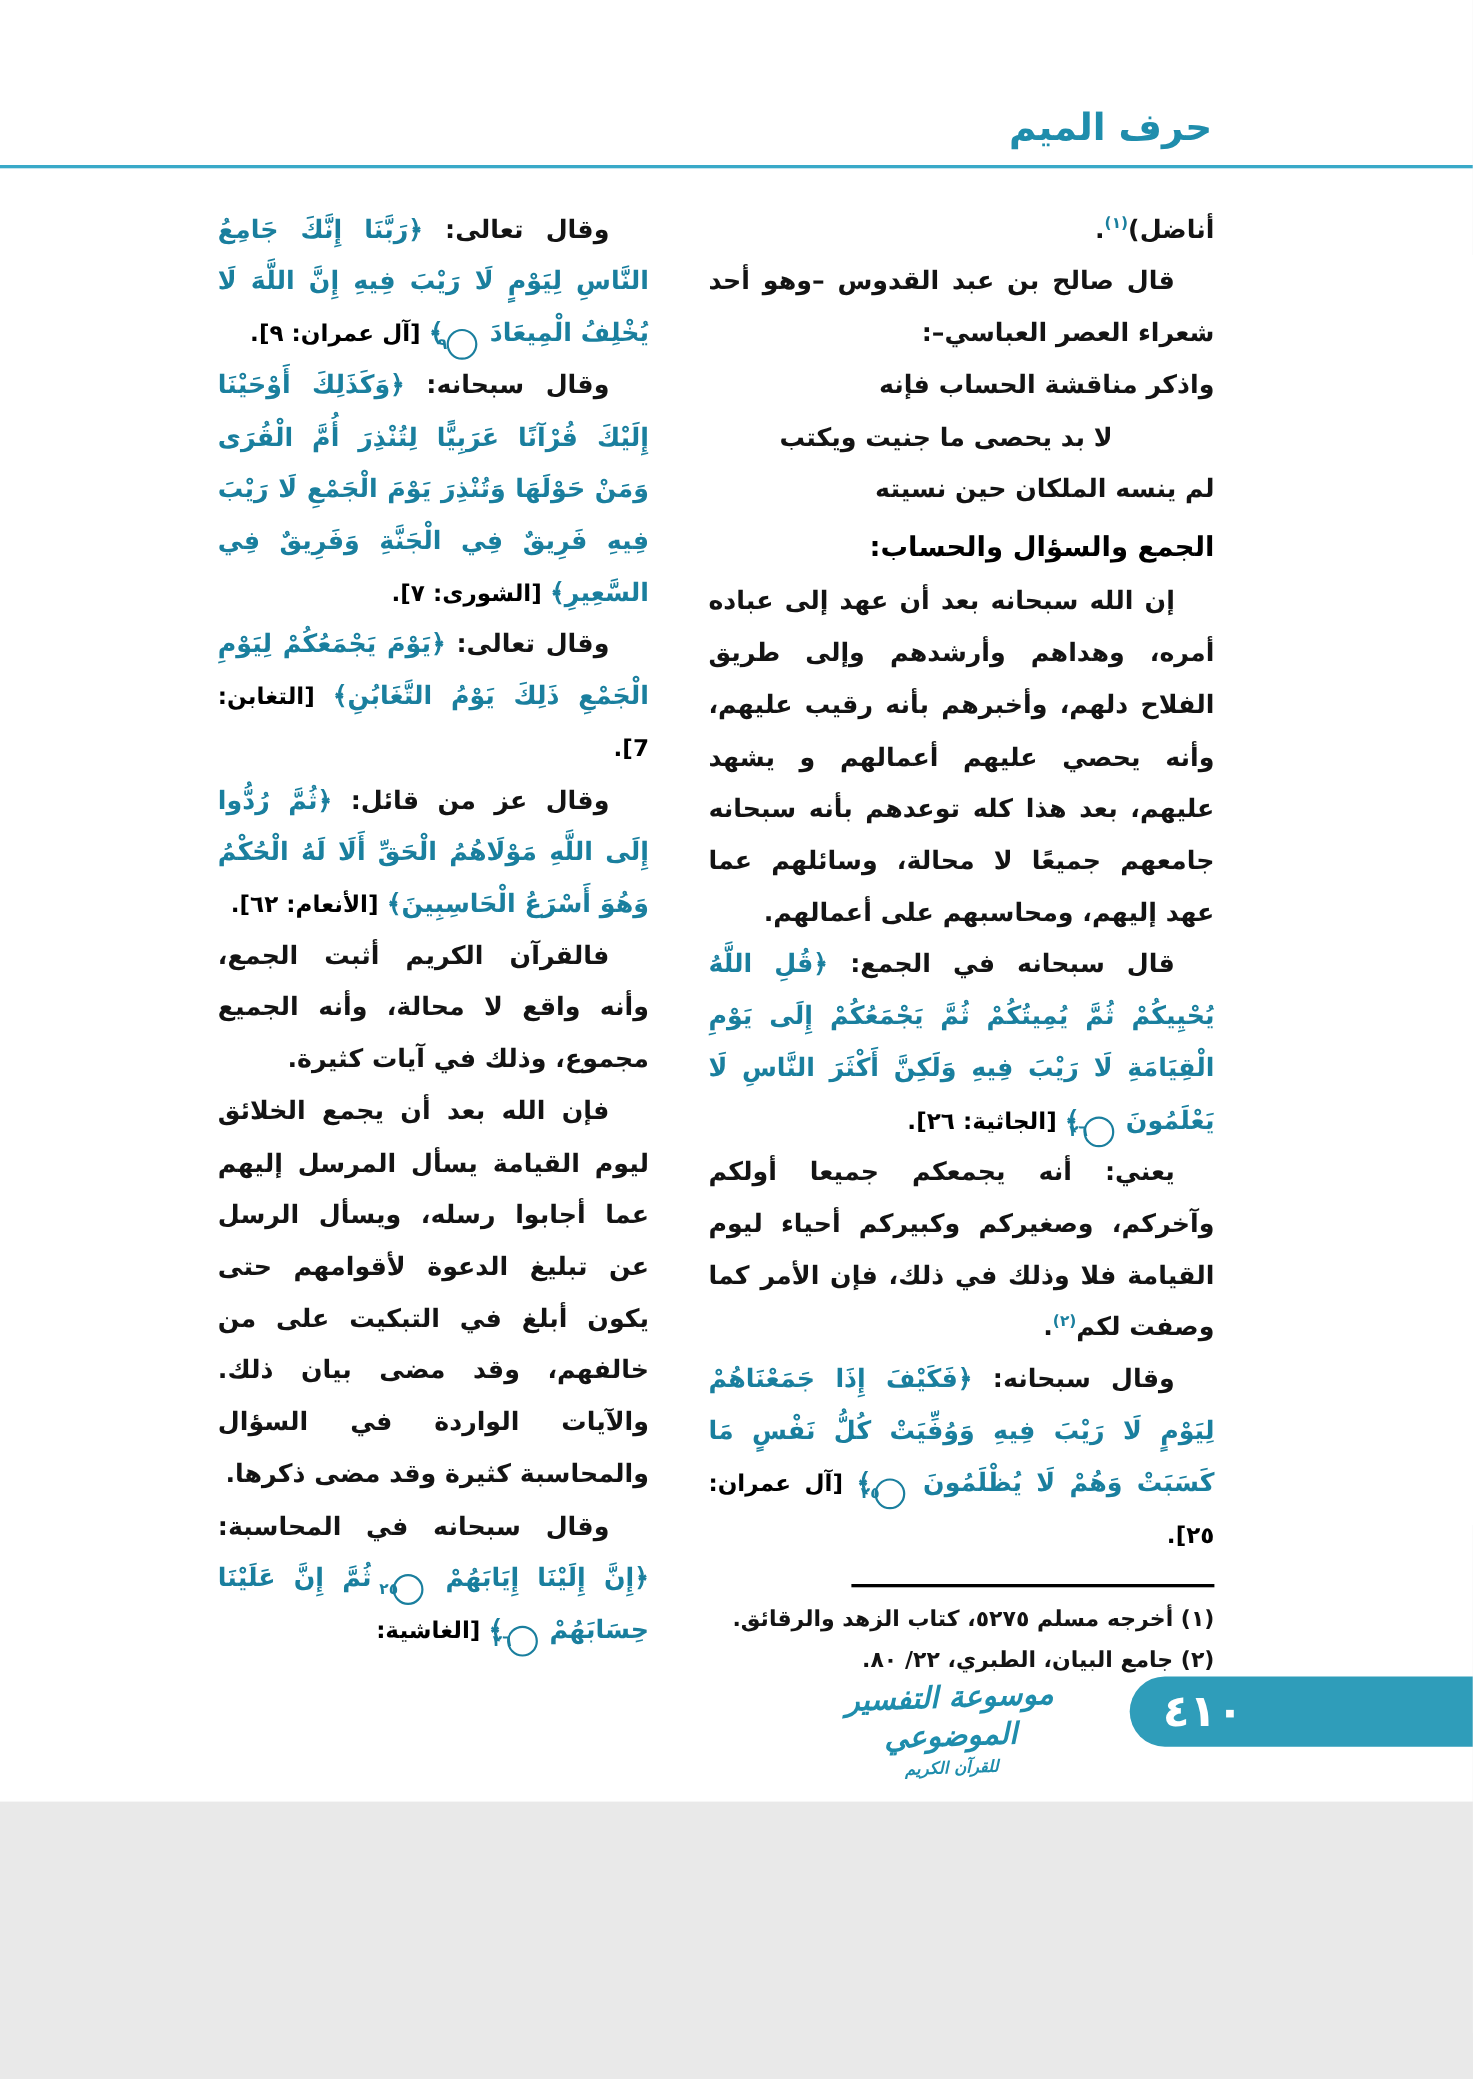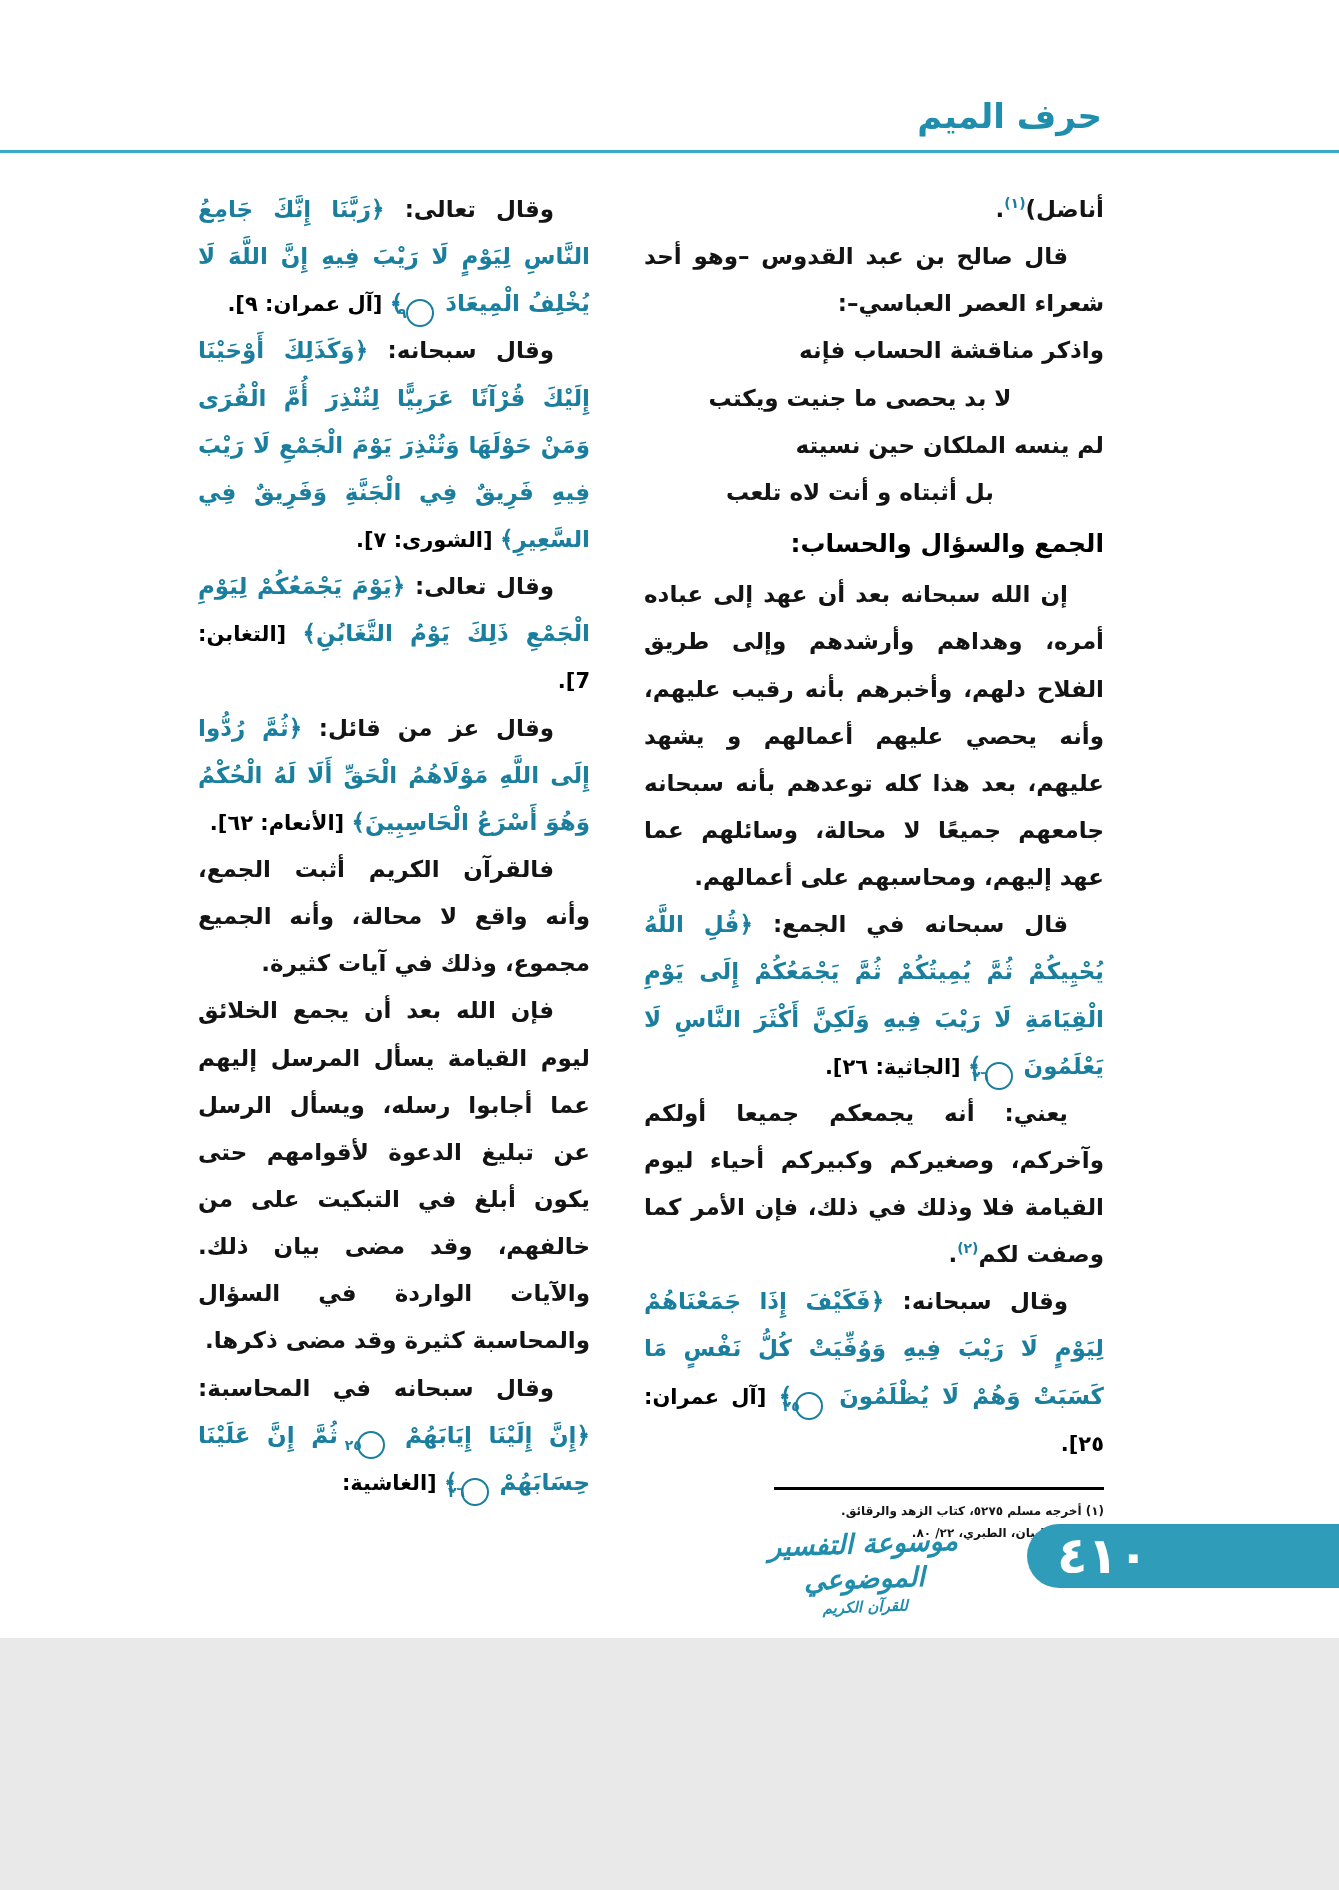--- a/index.html
+++ b/index.html
@@ -43,34 +43,34 @@
   .t-marker {
     display: inline-flex; align-items: center; justify-content: center;
     width: 28px; height: 28px; border: 2px solid var(--quran, #1a7f9e);
     border-radius: 50%; color: var(--quran, #1a7f9e);
     font-size: 14px; font-weight: bold; margin: 0 3px;
     vertical-align: -7px; line-height: 1;
   }
   .poetry { margin: 0; }
   .poetry-line.right { text-align: right; }
   .poetry-line.left  { text-align: center; }
-  .footnotes { margin-top: 20px; font-size: 12px; line-height: 1.85; }
+  .footnotes { margin-top: 20px; font-size: 20px; line-height: 1.85; }
   .fn-rule { width: 330px; height: 3px; background: #000; margin-bottom: 10px; }
   .fn { text-align: right; }
   .page-badge {
     position: absolute; right: 0; bottom: 50px;
     width: 312px; height: 64px;
     background: var(--badge-bg, #2f9dba);
     border-radius: 40px 0 0 40px;
     display: flex; align-items: center; direction: ltr;
     padding-left: 30px;
   }
   .page-badge-num {
     color: var(--badge-text, #ffffff);
-    font-size: 50px; font-weight: bold;
+    font-size: 40px; font-weight: bold;
   }
   .logo {
     position: absolute; right: 330px; bottom: 22px; width: 290px;
     text-align: center; color: var(--accent, #1f8dac);
     transform: rotate(-2deg);
   }
   .logo-line1 { font-size: 27px; font-weight: bold; font-style: italic; line-height: 1.3; }
   .logo-line2 { font-size: 15px; font-weight: bold; font-style: italic; margin-top: 2px; }
 </style>
 </head>
@@ -82,21 +82,20 @@
   <div class="header-rule"></div>
 
   <main class="content">
     <section class="col col-right">
         <p class="para"><span class="t-body">أناضل)</span><span class="t-sup">(١)</span><span class="t-body">.</span></p>
         <p class="para indent"><span class="t-body">قال صالح بن عبد القدوس –وهو أحد شعراء العصر العباسي–:</span></p>
         <div class="poetry">
           <div class="poetry-line right">واذكر مناقشة الحساب فإنه</div>
           <div class="poetry-line left">لا بد يحصى ما جنيت ويكتب</div>
           <div class="poetry-line right">لم ينسه الملكان حين نسيته</div>
-          <div class="poetry-line left">بل أثبتاه و أنت لاه تلعب</div>
         </div>
         <p class="heading">الجمع والسؤال والحساب:</p>
         <p class="para indent"><span class="t-body">إن الله سبحانه بعد أن عهد إلى عباده أمره، وهداهم وأرشدهم وإلى طريق الفلاح دلهم، وأخبرهم بأنه رقيب عليهم، وأنه يحصي عليهم أعمالهم و يشهد عليهم، بعد هذا كله توعدهم بأنه سبحانه جامعهم جميعًا لا محالة، وسائلهم عما عهد إليهم، ومحاسبهم على أعمالهم.</span></p>
         <p class="para indent"><span class="t-body">قال سبحانه في الجمع: </span><span class="t-quran">﴿قُلِ اللَّهُ يُحْيِيكُمْ ثُمَّ يُمِيتُكُمْ ثُمَّ يَجْمَعُكُمْ إِلَى يَوْمِ الْقِيَامَةِ لَا رَيْبَ فِيهِ وَلَكِنَّ أَكْثَرَ النَّاسِ لَا يَعْلَمُونَ </span><span class="t-marker">٢٦</span><span class="t-quran">﴾</span><span class="t-ref"> [الجاثية: ٢٦].</span></p>
         <p class="para indent"><span class="t-body">يعني: أنه يجمعكم جميعا أولكم وآخركم، وصغيركم وكبيركم أحياء ليوم القيامة فلا وذلك في ذلك، فإن الأمر كما وصفت لكم</span><span class="t-sup">(٢)</span><span class="t-body">.</span></p>
         <p class="para indent"><span class="t-body">وقال سبحانه: </span><span class="t-quran">﴿فَكَيْفَ إِذَا جَمَعْنَاهُمْ لِيَوْمٍ لَا رَيْبَ فِيهِ وَوُفِّيَتْ كُلُّ نَفْسٍ مَا كَسَبَتْ وَهُمْ لَا يُظْلَمُونَ </span><span class="t-marker">٢٥</span><span class="t-quran">﴾</span><span class="t-ref"> [آل عمران: ٢٥].</span></p>
         <div class="footnotes">
           <div class="fn-rule"></div>
           <p class="fn">(١) أخرجه مسلم ٥٢٧٥، كتاب الزهد والرقائق.</p>
           <p class="fn">(٢) جامع البيان، الطبري، ٢٢/ ٨٠.</p>

